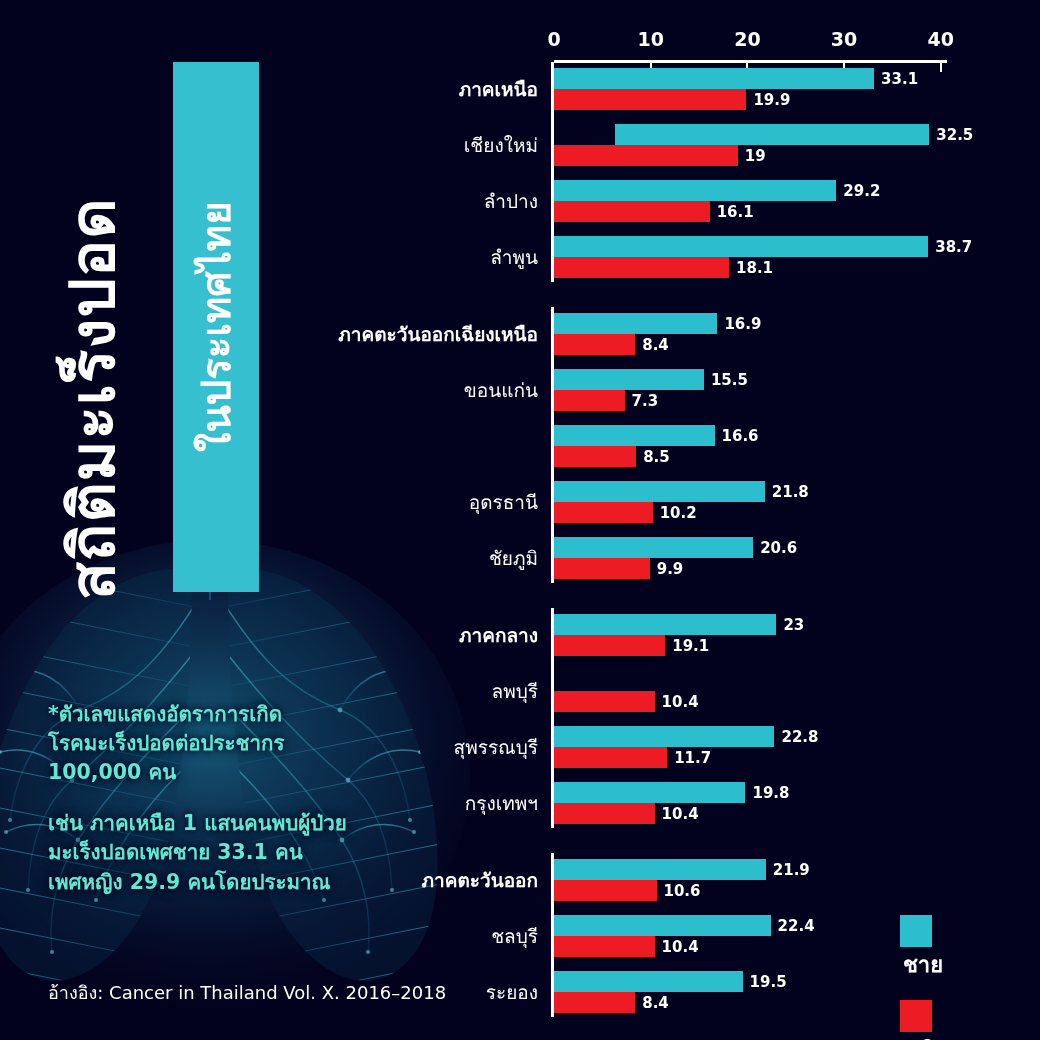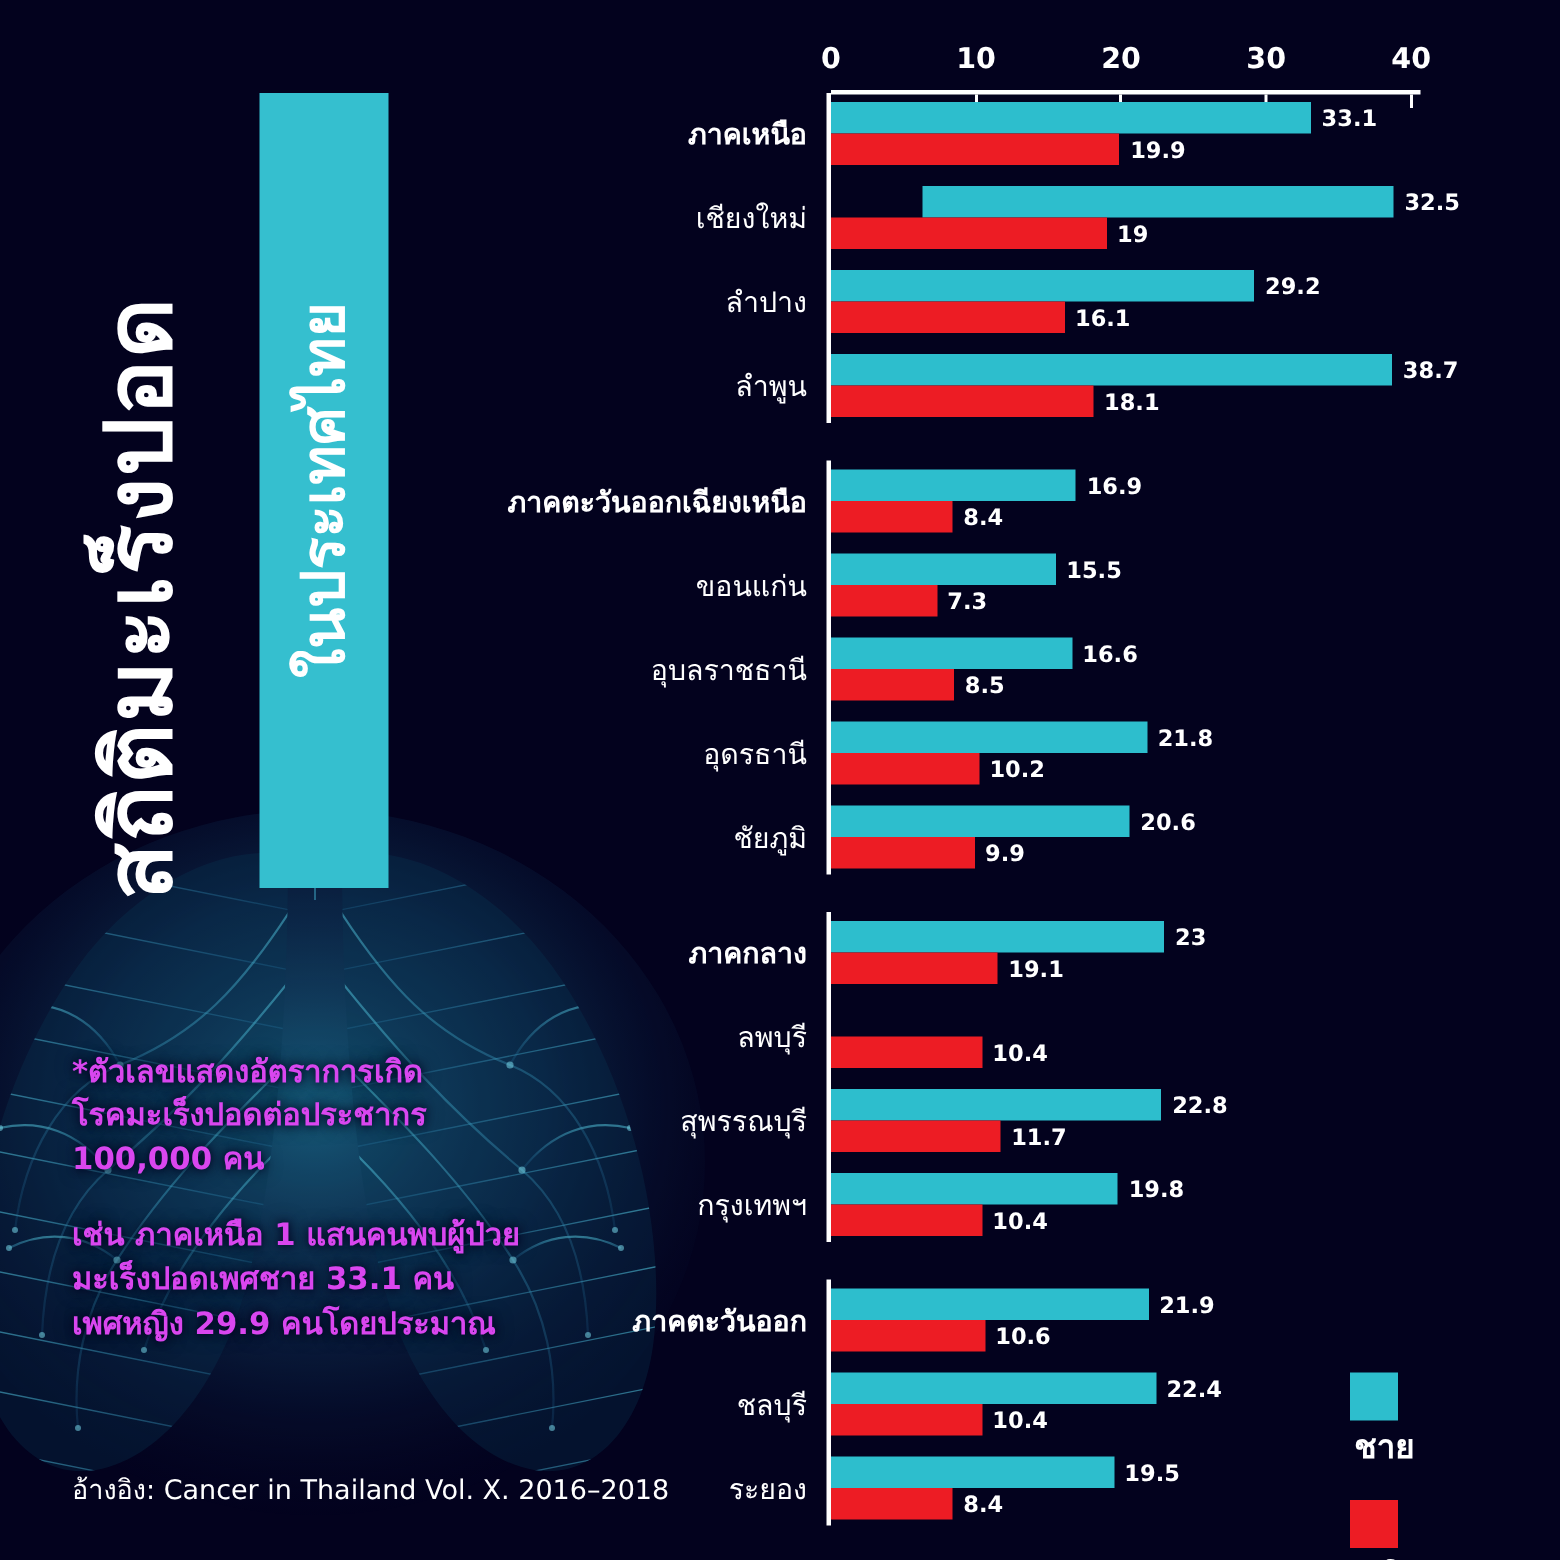--- a/index.html
+++ b/index.html
@@ -88,21 +88,21 @@
     position: absolute;
     left: 48px;
     top: 700px;
     width: 360px;
     z-index: 5;
   }
   .note-para {
     font-size: 20.5px;
     font-weight: 700;
     line-height: 1.42;
-    color: #d946ef;
+    color: #5eead4;
     margin: 0 0 22px 0;
     white-space: pre-line;
     text-shadow: 0 0 6px rgba(3,2,30,0.95), 0 0 12px rgba(3,2,30,0.8);
   }
   .note-para:last-child { margin-bottom: 0; }
 
   .source {
     position: absolute;
     left: 48px;
     top: 978px;
@@ -399,21 +399,20 @@
       </div>
       <div class="cat-label province" style="left: 0px; width: 538px; top: 390px;">ขอนแก่น</div>
       <div class="bar-row" style="left: 554px; top: 369px; width: 219.885px;">
         <div class="bar male" style="width: 149.885px;"></div>
         <div class="bar-value" style="left: 156.885px;">15.5</div>
       </div>
       <div class="bar-row" style="left: 554px; top: 390px; width: 140.591px;">
         <div class="bar female" style="width: 70.591px;"></div>
         <div class="bar-value" style="left: 77.591px;">7.3</div>
       </div>
-      <div class="cat-label province" style="left: 0px; width: 538px; top: 446px;">อุบลราชธานี</div>
       <div class="bar-row" style="left: 554px; top: 425px; width: 230.522px;">
         <div class="bar male" style="width: 160.522px;"></div>
         <div class="bar-value" style="left: 167.522px;">16.6</div>
       </div>
       <div class="bar-row" style="left: 554px; top: 446px; width: 152.195px;">
         <div class="bar female" style="width: 82.195px;"></div>
         <div class="bar-value" style="left: 89.195px;">8.5</div>
       </div>
       <div class="cat-label province" style="left: 0px; width: 538px; top: 502px;">อุดรธานี</div>
       <div class="bar-row" style="left: 554px; top: 481px; width: 280.806px;">

